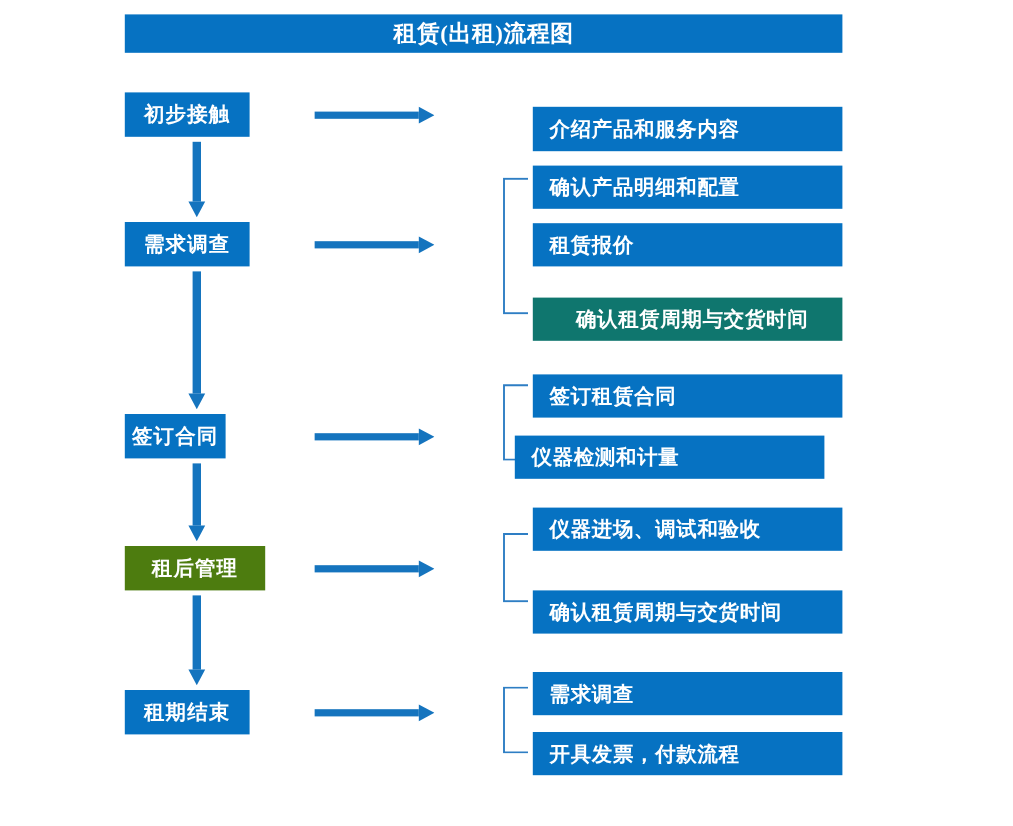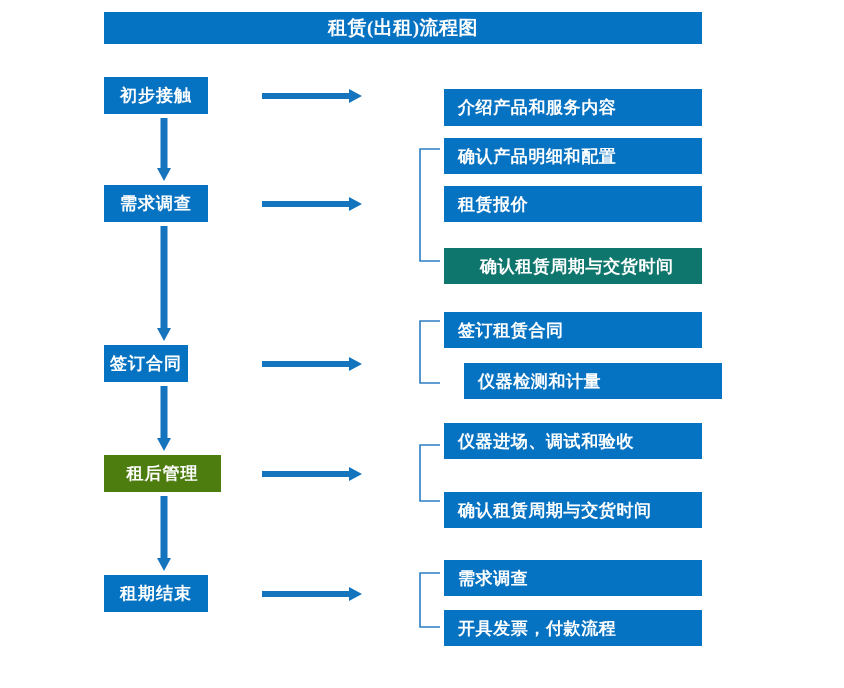--- a/index.html
+++ b/index.html
@@ -165,20 +165,20 @@
           <path d="M21,1 L1,1 L1,55 L21,55" fill="none" stroke="#2e7ec4" stroke-width="1.6"></path>
         </svg>
       </div>
     </div>
   <div id="detail-layer">
       <div class="detail-box" style="left: 444px; top: 89px; width: 258px; height: 37px; background: rgb(6, 114, 194);">介绍产品和服务内容</div>
       <div class="detail-box" style="left: 444px; top: 138px; width: 258px; height: 36px; background: rgb(6, 114, 194);">确认产品明细和配置</div>
       <div class="detail-box" style="left: 444px; top: 186px; width: 258px; height: 36px; background: rgb(6, 114, 194);">租赁报价</div>
       <div class="detail-box" style="left: 444px; top: 248px; width: 258px; height: 36px; background: #0f766e; padding-left: 36px;">确认租赁周期与交货时间</div>
       <div class="detail-box" style="left: 444px; top: 312px; width: 258px; height: 36px; background: rgb(6, 114, 194);">签订租赁合同</div>
-      <div class="detail-box" style="left: 464px; top: 363px; width: 258px; height: 36px; background: rgb(6, 114, 194);">仪器检测和计量</div>
+      <div class="detail-box" style="left: 429px; top: 363px; width: 258px; height: 36px; background: rgb(6, 114, 194);">仪器检测和计量</div>
       <div class="detail-box" style="left: 444px; top: 423px; width: 258px; height: 36px; background: rgb(6, 114, 194);">仪器进场、调试和验收</div>
       <div class="detail-box" style="left: 444px; top: 492px; width: 258px; height: 36px; background: rgb(6, 114, 194);">确认租赁周期与交货时间</div>
       <div class="detail-box" style="left: 444px; top: 560px; width: 258px; height: 36px; background: rgb(6, 114, 194);">需求调查</div>
       <div class="detail-box" style="left: 444px; top: 610px; width: 258px; height: 36px; background: rgb(6, 114, 194);">开具发票，付款流程</div>
     </div>
 
 </div>
 
 </body></html>

